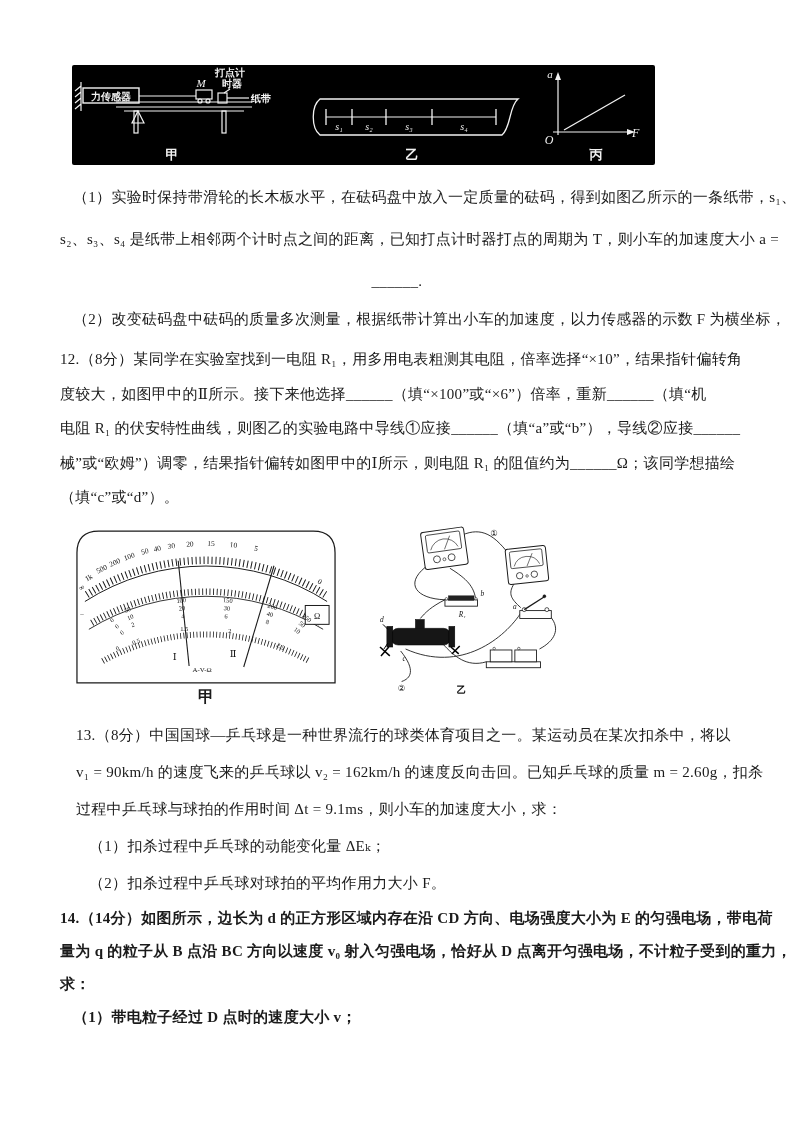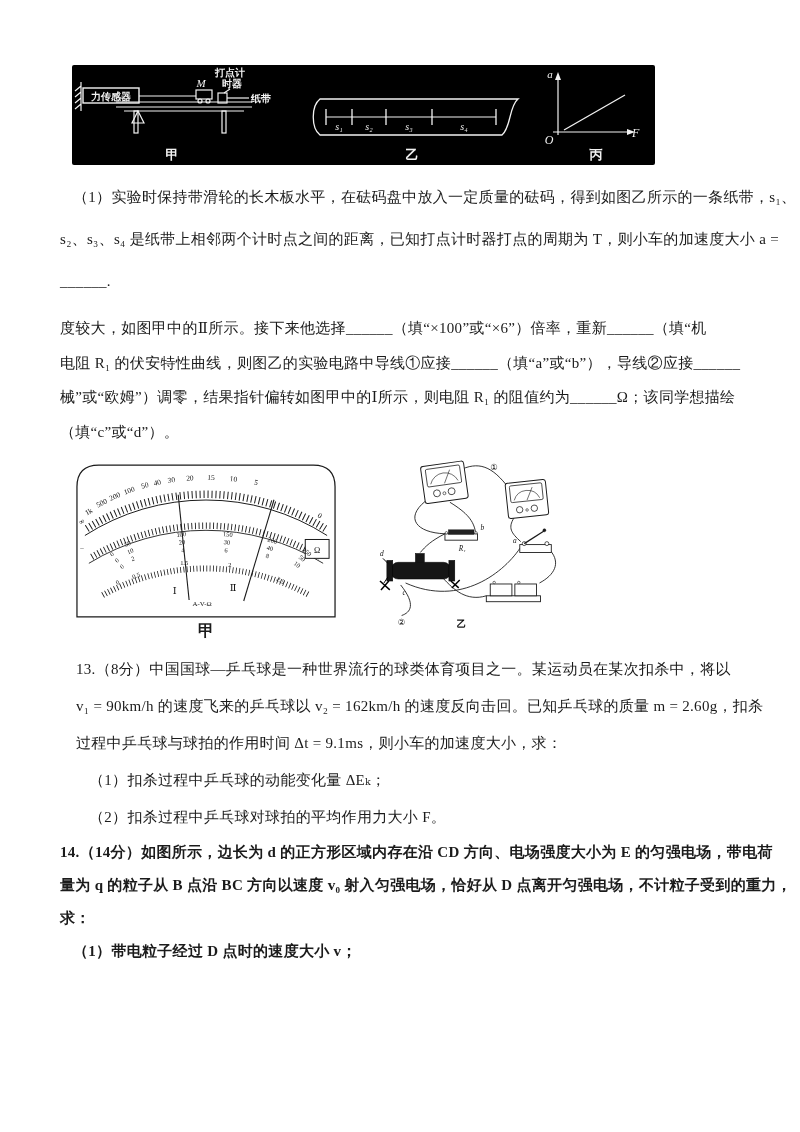--- a/index.html
+++ b/index.html
@@ -8,21 +8,21 @@
   .banner{width:583px;height:100px;background:#000;margin:65px 0 0 72px;border-radius:2px;}
   .content{padding:0 66px 0 60px;}
   .line{font-size:15px;white-space:nowrap;letter-spacing:0.3px;}
   .indent1{padding-left:13px;}
   .lh42 .line{line-height:42px;}
   .lh28 .line{line-height:28px;}
   .lh34 .line{line-height:34.5px;}
   .lh37 .line{line-height:37px;margin-left:16px;}
   .lh33 .line{line-height:33px;font-weight:bold;}
   .blk{margin:0;}
-  .m-p1{margin-top:11px;}
+  .m-p1{margin-top:11px;text-align:center;}
   .m-p2{margin-top:3px;}
   .m-q12{margin-top:9px;}
   .m-q13{margin-top:4px;}
   .figrow{display:flex;align-items:flex-start;margin:6px 0 0 72px;}
   .dialfig{width:268px;}
   .dialcap{text-align:center;font-size:16px;font-weight:bold;margin-top:2px;}
   .circfig{margin-left:16px;}
   svg{display:block;}
   svg text{font-family:"Liberation Serif","DejaVu Serif",serif;}
 </style>
@@ -88,23 +88,25 @@
 
   <div class="content">
 
     <div class="blk lh42 m-p1">
       <div class="line indent1">（1）实验时保持带滑轮的长木板水平，在砝码盘中放入一定质量的砝码，得到如图乙所示的一条纸带，s₁、</div>
       <div class="line">s₂、s₃、s₄ 是纸带上相邻两个计时点之间的距离，已知打点计时器打点的周期为 T，则小车的加速度大小 a =</div>
       <div class="line">______.</div>
     </div>
 
     <div class="blk lh28 m-p2">
+      <div class="line indent1">（2）改变砝码盘中砝码的质量多次测量，根据纸带计算出小车的加速度，以力传感器的示数 F 为横坐标，</div>
     </div>
 
     <div class="blk lh34 m-q12">
+      <div class="line">12.（8分）某同学在实验室找到一电阻 R₁，用多用电表粗测其电阻，倍率选择“×10”，结果指针偏转角</div>
       <div class="line">度较大，如图甲中的Ⅱ所示。接下来他选择______（填“×100”或“×6”）倍率，重新______（填“机</div>
       <div class="line">电阻 R₁ 的伏安特性曲线，则图乙的实验电路中导线①应接______（填“a”或“b”），导线②应接______</div>
       <div class="line">械”或“欧姆”）调零，结果指针偏转如图甲中的Ⅰ所示，则电阻 R₁ 的阻值约为______Ω；该同学想描绘</div>
       <div class="line">（填“c”或“d”）。</div>
     </div>
   </div>
 
   <div class="figrow">
     <div class="dialfig">
       <svg viewBox="0 0 540 330" width="268" height="164">

